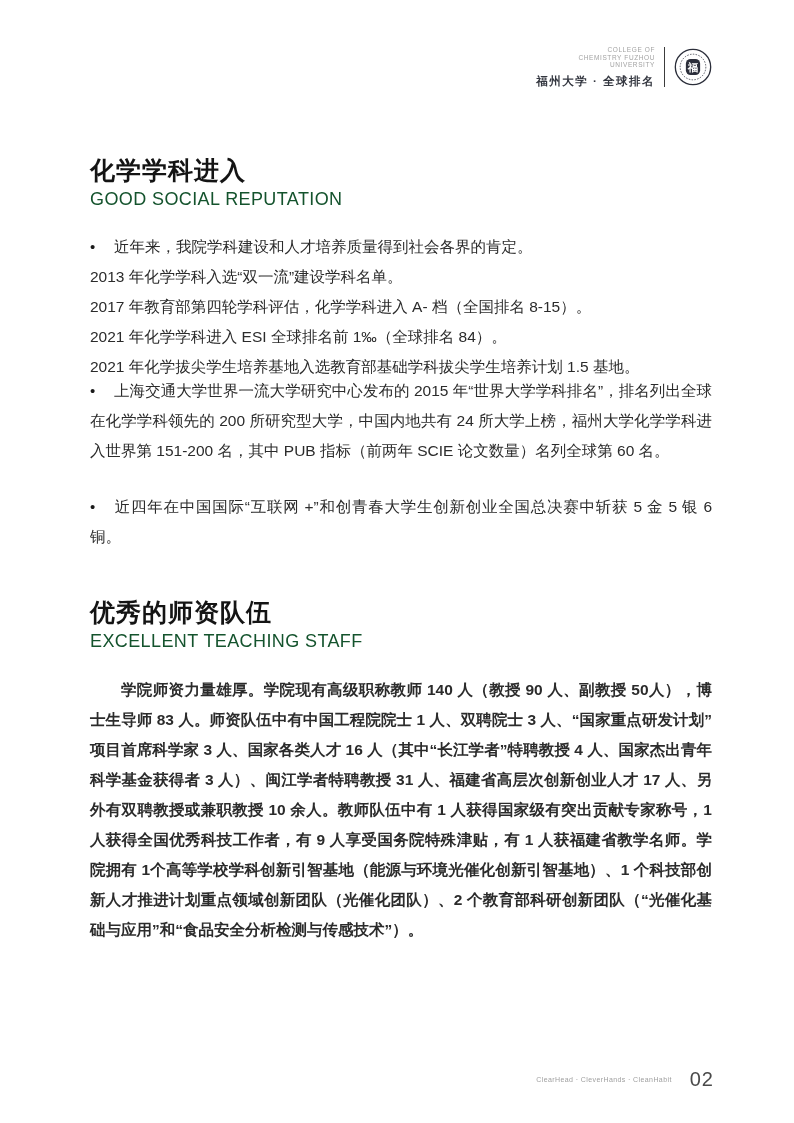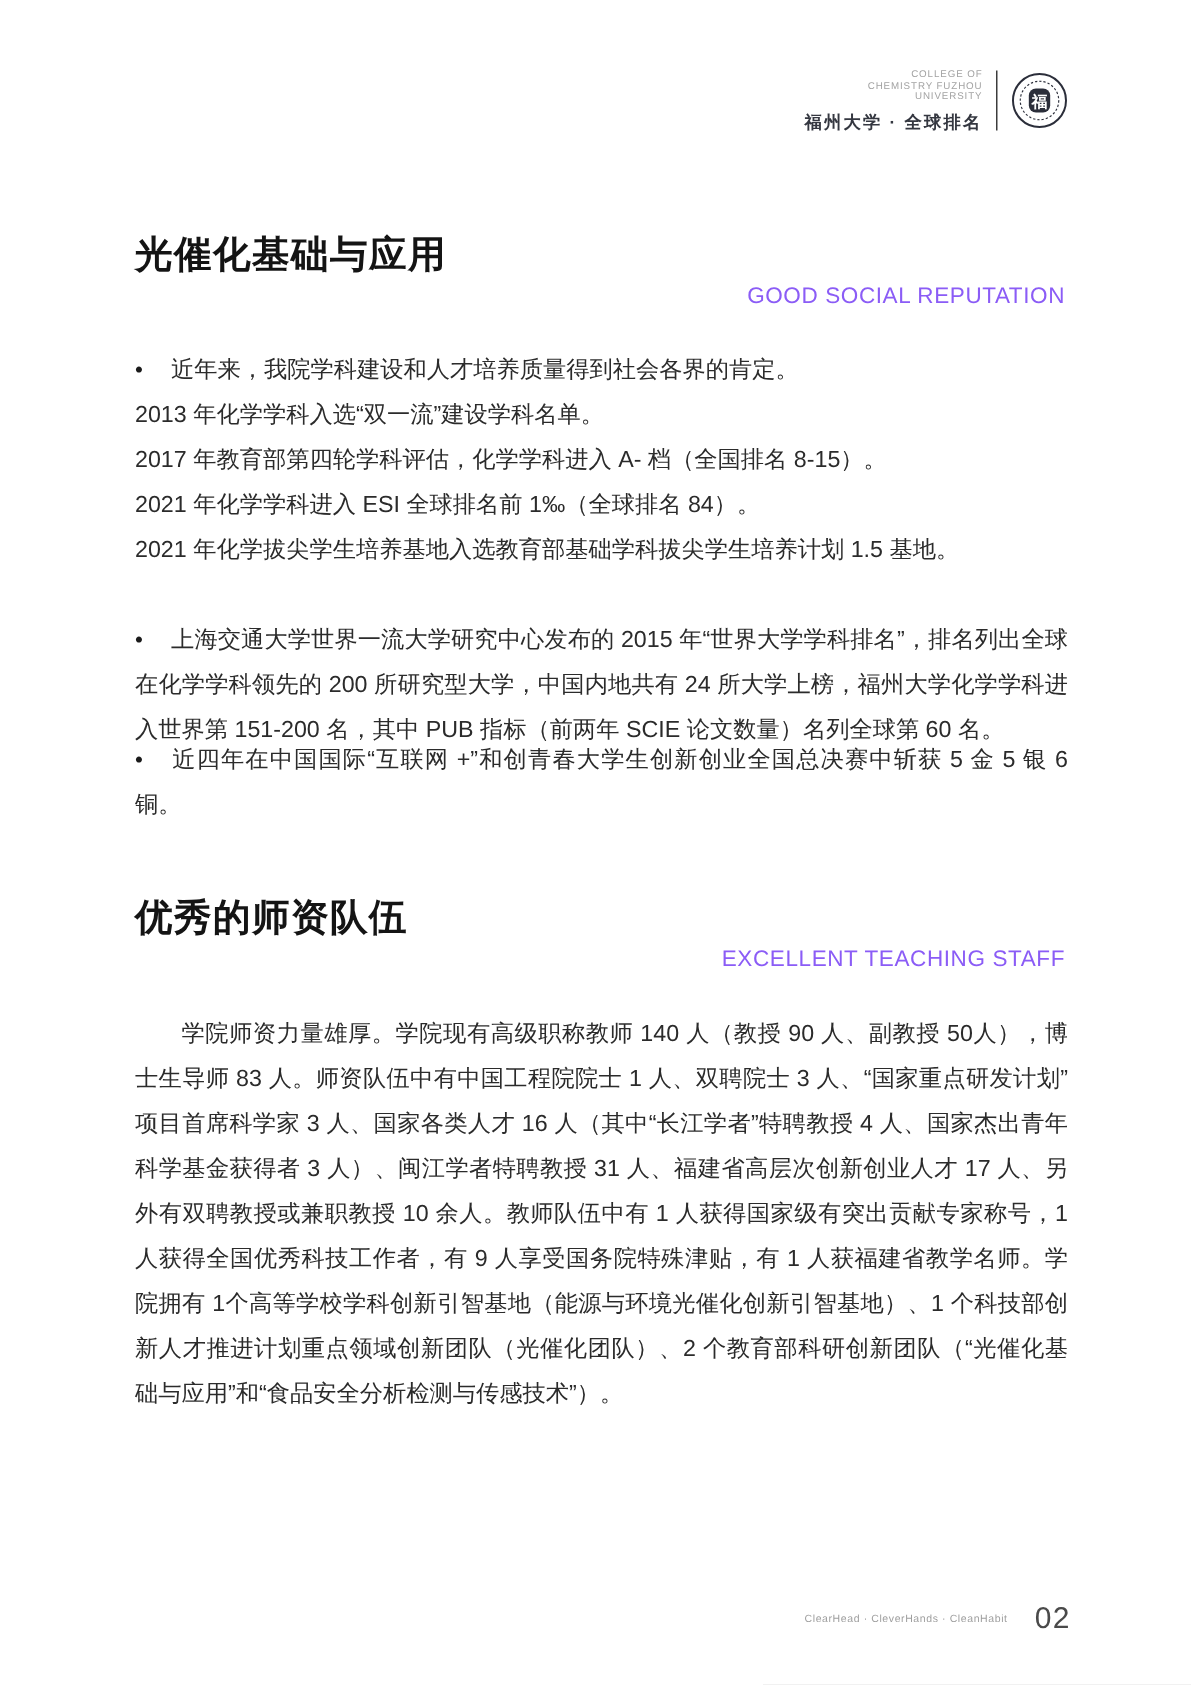--- a/index.html
+++ b/index.html
@@ -35,35 +35,35 @@
   .seal { width:38px; height:38px; display:block; }
 
   
   .sec-title { position:absolute; left:90px; width:620px; }
   .sec-title .cn {
     font-size:25px; font-weight:bold; color:#141414;
     letter-spacing:1px; line-height:30px;
   }
   .sec-title .en {
     margin-top:4px;
-    font-size:15px; color:#8b5cf6; letter-spacing:0.4px;text-align:right;
+    font-size:18px; color:#14532d; letter-spacing:0.4px;
   }
 
   
   .para {
     position:absolute; left:90px; width:622px;
     font-size:15.5px; line-height:30px; color:#2b2b2b;
     text-align:justify;
   }
   .para .line { white-space:nowrap; }
   .bullet {
     display:inline-block; width:24px;
     font-size:15px; color:#1a1a1a;
   }
-  .indent2 { text-indent:2em; }
+  .indent2 { text-indent:2em;font-weight:bold; }
 
   
   .footer {
     position:absolute; top:1068px; right:80px;
     display:flex; align-items:center;
   }
   .footer .slogan {
     font-size:7px; color:#9e9e9e; letter-spacing:0.4px; margin-right:18px;
   }
   .footer .pagenum {
@@ -85,33 +85,33 @@
     <div class="header-divider"></div>
     <svg class="seal" viewBox="0 0 40 40">
       <circle cx="20" cy="20" r="18.6" fill="none" stroke="#2b2e3a" stroke-width="1.4"></circle>
       <circle cx="20" cy="20" r="13.5" fill="none" stroke="#2b2e3a" stroke-width="0.8" stroke-dasharray="1.6 1.4"></circle>
       <rect x="12.5" y="11.5" width="15" height="17" rx="5" fill="#2b2e3a"></rect>
       <text x="20" y="24.5" text-anchor="middle" font-size="11" font-weight="bold" fill="#ffffff">福</text>
     </svg>
   </div>
 
   <div class="sec-title" style="top:155px">
-    <div class="cn">光催化基础与应用</div>
+    <div class="cn">化学学科进入</div>
     <div class="en">GOOD SOCIAL REPUTATION</div>
   </div>
 
   <div class="para" style="top:232px">
     <div class="line"><span class="bullet">•</span><span>近年来，我院学科建设和人才培养质量得到社会各界的肯定。</span></div>
     <div class="line">2013 年化学学科入选“双一流”建设学科名单。</div>
     <div class="line">2017 年教育部第四轮学科评估，化学学科进入 A- 档（全国排名 8-15）。</div>
     <div class="line">2021 年化学学科进入 ESI 全球排名前 1‰（全球排名 84）。</div>
     <div class="line">2021 年化学拔尖学生培养基地入选教育部基础学科拔尖学生培养计划 1.5 基地。</div>
   </div>
 
-  <div class="para" style="top:412px">
+  <div class="para" style="top:376px">
     <span class="bullet">•</span><span>上海交通大学世界一流大学研究中心发布的 2015 年“世界大学学科排名”，排名列出全球在化学学科领先的 200 所研究型大学，中国内地共有 24 所大学上榜，福州大学化学学科进入世界第 151-200 名，其中 PUB 指标（前两年 SCIE 论文数量）名列全球第 60 名。</span>
   </div>
 
   <div class="para" style="top:492px">
     <span class="bullet">•</span><span>近四年在中国国际“互联网 +”和创青春大学生创新创业全国总决赛中斩获 5 金 5 银 6 铜。</span>
   </div>
 
   <div class="sec-title" style="top:597px">
     <div class="cn">优秀的师资队伍</div>
     <div class="en">EXCELLENT TEACHING STAFF</div>

